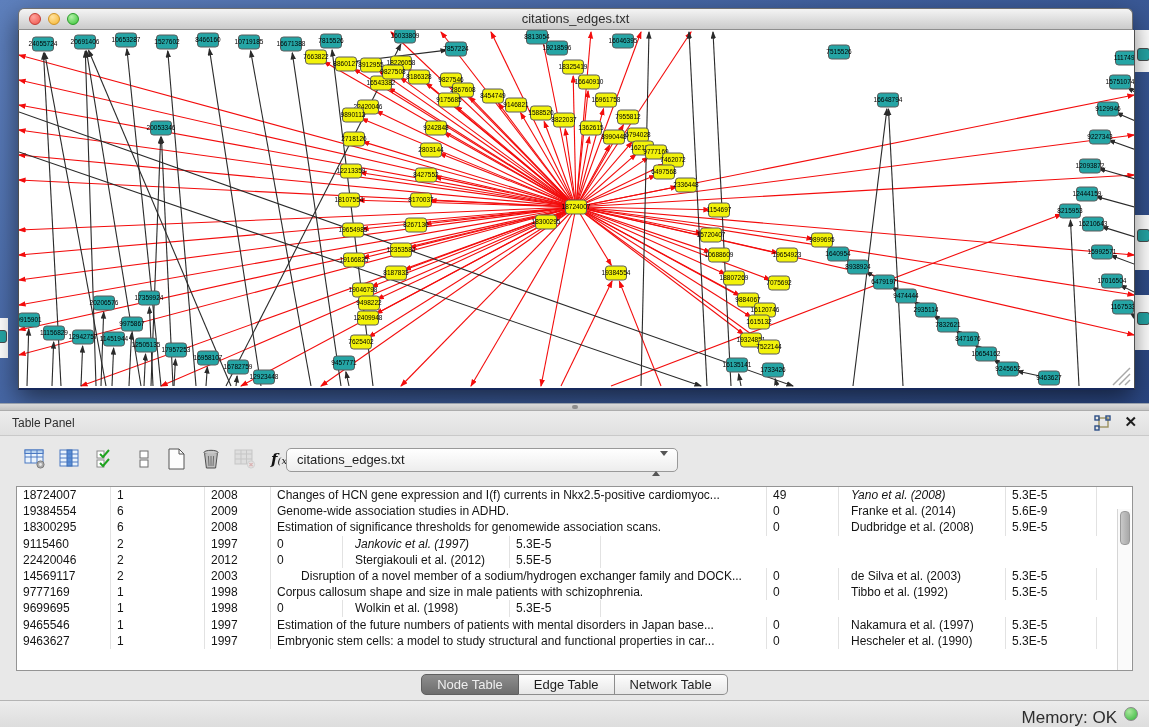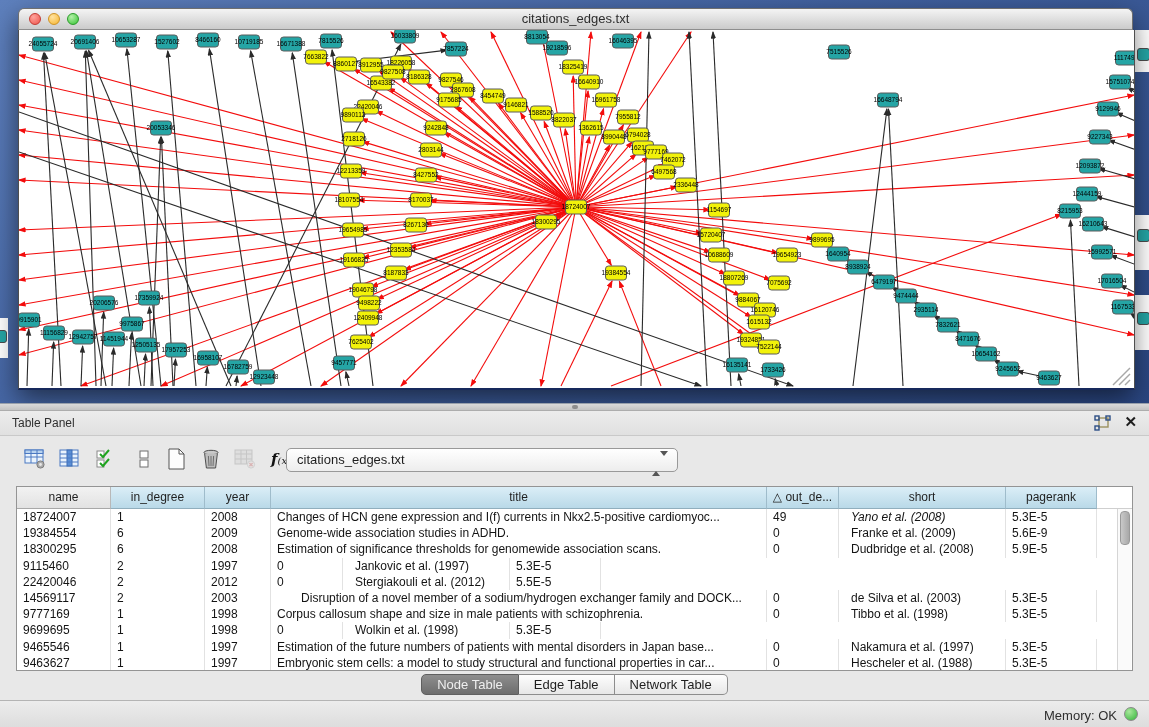--- a/index.html
+++ b/index.html
@@ -71,21 +71,21 @@
 
   .tabs{position:absolute;left:0;top:674px;width:1149px;display:flex;justify-content:center;}
   .seg{height:21px;line-height:20px;font-size:13px;padding:0 15px;box-sizing:border-box;
        background:linear-gradient(#fdfdfd,#e7e7e7);border:1px solid #8d8d8d;border-left:none;color:#1e1e1e;}
   .seg.first{border-left:1px solid #8d8d8d;border-radius:5px 0 0 5px;}
   .seg.last{border-radius:0 5px 5px 0;}
   .seg.sel{background:linear-gradient(#8e8e8e,#6d6d6d);color:#efefef;border-color:#5f5f5f;}
 
   .statusbar{position:absolute;left:0;top:700px;width:1149px;height:27px;
              background:linear-gradient(#ececec,#dddddd);border-top:1px solid #b4b4b4;box-sizing:border-box;}
-  .memory{position:absolute;right:32px;top:7px;font-size:13px;color:#2e2e2e;}
+  .memory{position:absolute;right:32px;top:7px;font-size:17px;color:#2e2e2e;}
   .mem-dot{position:absolute;right:11px;top:6px;width:14px;height:14px;border-radius:50%;
            background:radial-gradient(circle at 35% 30%,#a9e89c,#33b53a);border:1px solid #898989;box-sizing:border-box;}
 </style>
 </head>
 <body>
 
 <div class="desktop">
 
   <div class="sliver" style="left:1135px;top:30px;width:14px;height:42px;">
     <span class="chip" style="left:2px;top:18px;"></span>
@@ -807,64 +807,54 @@
 </div>
 
 <div class="combo">
   <span>citations_edges.txt</span>
   <span class="combo-arrows">
     <span class="up"></span><span class="dn"></span>
   </span>
 </div>
 
 <div class="table-wrap">
-  <div class="thead" id="thead">
-      <div class="th first" style="width: 94px;">name</div>
-      <div class="th" style="width: 94px;">in_degree</div>
-      <div class="th" style="width: 66px;">year</div>
-      <div class="th" style="width: 496px;">title</div>
-      <div class="th" style="width: 72px;">△ out_de...</div>
-      <div class="th" style="width: 167px;">short</div>
-      <div class="th" style="width: 91px;">pagerank</div>
-      <div class="th filler" style="flex: 1 1 0%;"></div>
-    </div>
   <div id="tbody">
       <div class="trow">
         <div class="td" style="width: 94px;">18724007</div>
         <div class="td" style="width: 94px;">1</div>
         <div class="td" style="width: 66px;">2008</div>
         <div class="td" style="width: 496px;">Changes of HCN gene expression and I(f) currents in Nkx2.5-positive cardiomyoc...</div>
         <div class="td" style="width: 72px;">49</div>
         <div class="td" style="width: 167px; padding-left: 12px; font-style: italic;">Yano et al. (2008)</div>
         <div class="td" style="width: 91px;">5.3E-5</div>
       </div>
       <div class="trow">
         <div class="td" style="width: 94px;">19384554</div>
         <div class="td" style="width: 94px;">6</div>
         <div class="td" style="width: 66px;">2009</div>
         <div class="td" style="width: 496px;">Genome-wide association studies in ADHD.</div>
         <div class="td" style="width: 72px;">0</div>
-        <div class="td" style="width: 167px; padding-left: 12px;">Franke et al. (2009)</div>
+        <div class="td" style="width: 167px; padding-left: 12px;">Franke et al. (2014)</div>
         <div class="td" style="width: 91px;">5.6E-9</div>
       </div>
       <div class="trow">
         <div class="td" style="width: 94px;">18300295</div>
         <div class="td" style="width: 94px;">6</div>
         <div class="td" style="width: 66px;">2008</div>
         <div class="td" style="width: 496px;">Estimation of significance thresholds for genomewide association scans.</div>
         <div class="td" style="width: 72px;">0</div>
         <div class="td" style="width: 167px; padding-left: 12px;">Dudbridge et al. (2008)</div>
         <div class="td" style="width: 91px;">5.9E-5</div>
       </div>
       <div class="trow">
         <div class="td" style="width: 94px;">9115460</div>
         <div class="td" style="width: 94px;">2</div>
         <div class="td" style="width: 66px;">1997</div>
         <div class="td" style="width: 72px;">0</div>
-        <div class="td" style="width: 167px; padding-left: 12px;">Jankovic et al. (1997)</div>
+        <div class="td" style="width: 167px; padding-left: 12px; font-style: italic;">Jankovic et al. (1997)</div>
         <div class="td" style="width: 91px;">5.3E-5</div>
       </div>
       <div class="trow">
         <div class="td" style="width: 94px;">22420046</div>
         <div class="td" style="width: 94px;">2</div>
         <div class="td" style="width: 66px;">2012</div>
         <div class="td" style="width: 72px;">0</div>
         <div class="td" style="width: 167px; padding-left: 12px;">Stergiakouli et al. (2012)</div>
         <div class="td" style="width: 91px;">5.5E-5</div>
       </div>
@@ -876,21 +866,21 @@
         <div class="td" style="width: 72px;">0</div>
         <div class="td" style="width: 167px; padding-left: 12px;">de Silva et al. (2003)</div>
         <div class="td" style="width: 91px;">5.3E-5</div>
       </div>
       <div class="trow">
         <div class="td" style="width: 94px;">9777169</div>
         <div class="td" style="width: 94px;">1</div>
         <div class="td" style="width: 66px;">1998</div>
         <div class="td" style="width: 496px;">Corpus callosum shape and size in male patients with schizophrenia.</div>
         <div class="td" style="width: 72px;">0</div>
-        <div class="td" style="width: 167px; padding-left: 12px;">Tibbo et al. (1998)</div>
+        <div class="td" style="width: 167px; padding-left: 12px;">Tibbo et al. (1992)</div>
         <div class="td" style="width: 91px;">5.3E-5</div>
       </div>
       <div class="trow">
         <div class="td" style="width: 94px;">9699695</div>
         <div class="td" style="width: 94px;">1</div>
         <div class="td" style="width: 66px;">1998</div>
         <div class="td" style="width: 72px;">0</div>
         <div class="td" style="width: 167px; padding-left: 12px;">Wolkin et al. (1998)</div>
         <div class="td" style="width: 91px;">5.3E-5</div>
       </div>
@@ -902,21 +892,21 @@
         <div class="td" style="width: 72px;">0</div>
         <div class="td" style="width: 167px; padding-left: 12px;">Nakamura et al. (1997)</div>
         <div class="td" style="width: 91px;">5.3E-5</div>
       </div>
       <div class="trow">
         <div class="td" style="width: 94px;">9463627</div>
         <div class="td" style="width: 94px;">1</div>
         <div class="td" style="width: 66px;">1997</div>
         <div class="td" style="width: 496px;">Embryonic stem cells: a model to study structural and functional properties in car...</div>
         <div class="td" style="width: 72px;">0</div>
-        <div class="td" style="width: 167px; padding-left: 12px;">Hescheler et al. (1988)</div>
+        <div class="td" style="width: 167px; padding-left: 12px;">Hescheler et al. (1990)</div>
         <div class="td" style="width: 91px;">5.3E-5</div>
       </div>
     </div>
   <div class="vscroll">
     <div class="vthumb"></div>
   </div>
 </div>
 
 <div class="tabs" id="tabs">
     <div class="seg first sel">Node Table</div>

